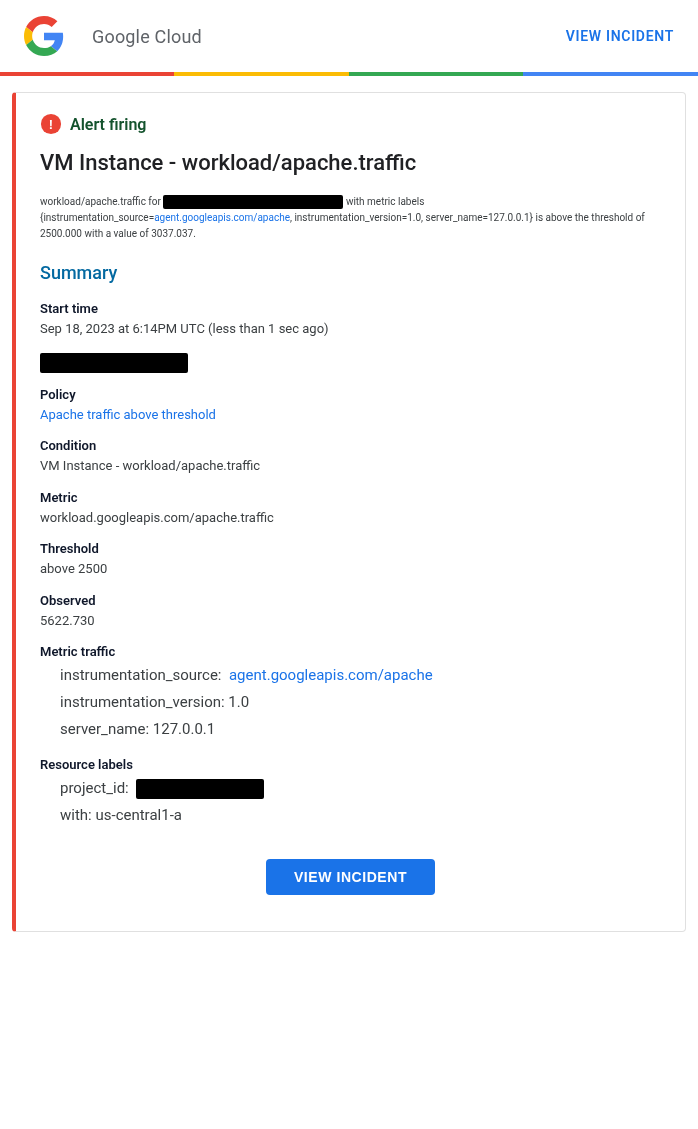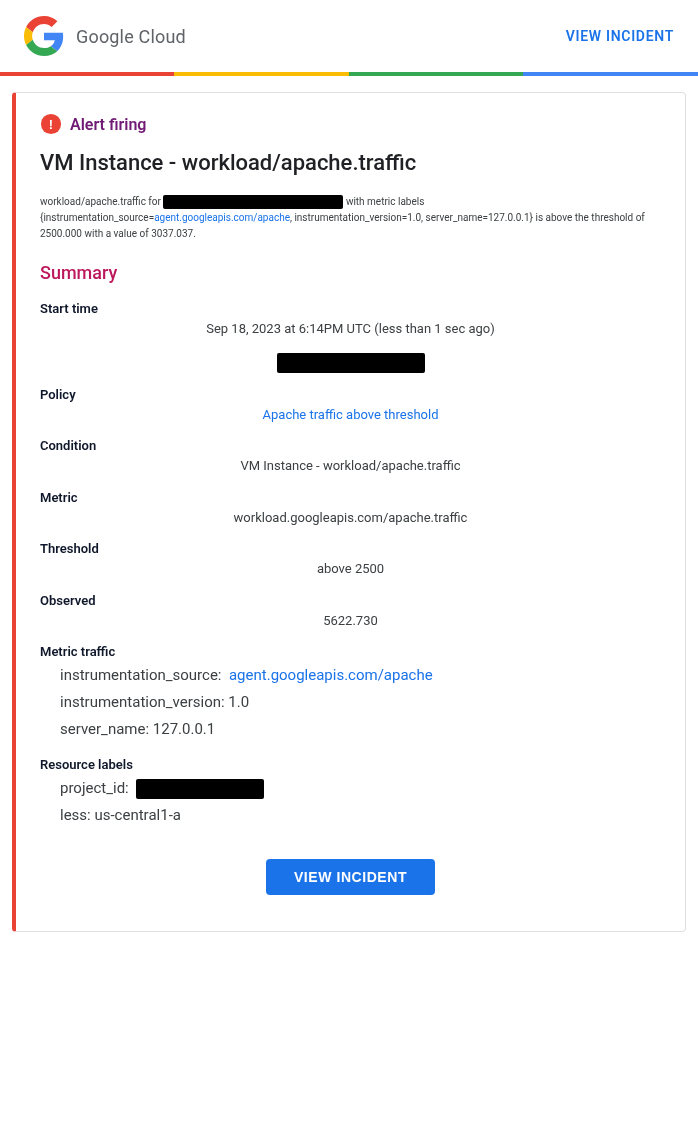--- a/index.html
+++ b/index.html
@@ -16,21 +16,21 @@
     .header {
       display: flex;
       align-items: center;
       justify-content: space-between;
       padding: 16px 24px;
       background: #fff;
     }
     .logo-container {
       display: flex;
       align-items: center;
-      gap: 10px;
+      gap: 26px;
     }
     .logo-text {
       font-size: 18px;
       color: #5f6368;
       font-weight: 400;
       letter-spacing: 0.01em;
     }
     .view-incident-header {
       color: #1a73e8;
       font-size: 14px;
@@ -62,21 +62,21 @@
       align-items: center;
       gap: 8px;
       margin-bottom: 14px;
     }
     .alert-icon {
       width: 22px;
       height: 22px;
       flex-shrink: 0;
     }
     .alert-firing-label {
-      color: #701a75;
+      color: #14532d;
       font-size: 16px;
       font-weight: 600;
     }
 
     
     .incident-title {
       font-size: 22px;
       font-weight: 500;
       color: #202124;
       margin-bottom: 16px;
@@ -101,38 +101,37 @@
       border-radius: 2px;
       min-width: 180px;
       height: 14px;
       vertical-align: middle;
     }
 
     
     .summary-title {
       font-size: 18px;
       font-weight: 500;
-      color: #be185d;
+      color: #0369a1;
       margin-bottom: 18px;
     }
 
     .info-section {
       margin-bottom: 14px;
     }
     .info-label {
       font-size: 13px;
       font-weight: 600;
       color: #0f172a;
       margin-bottom: 3px;
     }
     .info-value {
       font-size: 13px;
       color: #3c4043;
       line-height: 1.5;
-      text-align: center;
     }
 
     
     .redacted-block {
       display: inline-block;
       background: #000;
       color: transparent;
       border-radius: 2px;
       height: 20px;
       vertical-align: middle;
@@ -263,21 +262,21 @@
   </div>
 
   <div class="info-section">
     <div class="info-label">Resource labels</div>
     <div class="metric-labels-list">
       <div>
         <span>project_id:</span>
         &nbsp;<span class="redacted-block" style="width:128px;">&nbsp;</span>
       </div>
       <div>
-        <span>less:</span>
+        <span>with:</span>
         <span>us-central1-a</span>
       </div>
     </div>
   </div>
 
   <div style="text-align:center;">
     <button class="btn-view-incident">VIEW INCIDENT</button>
   </div>
 
 </div>

